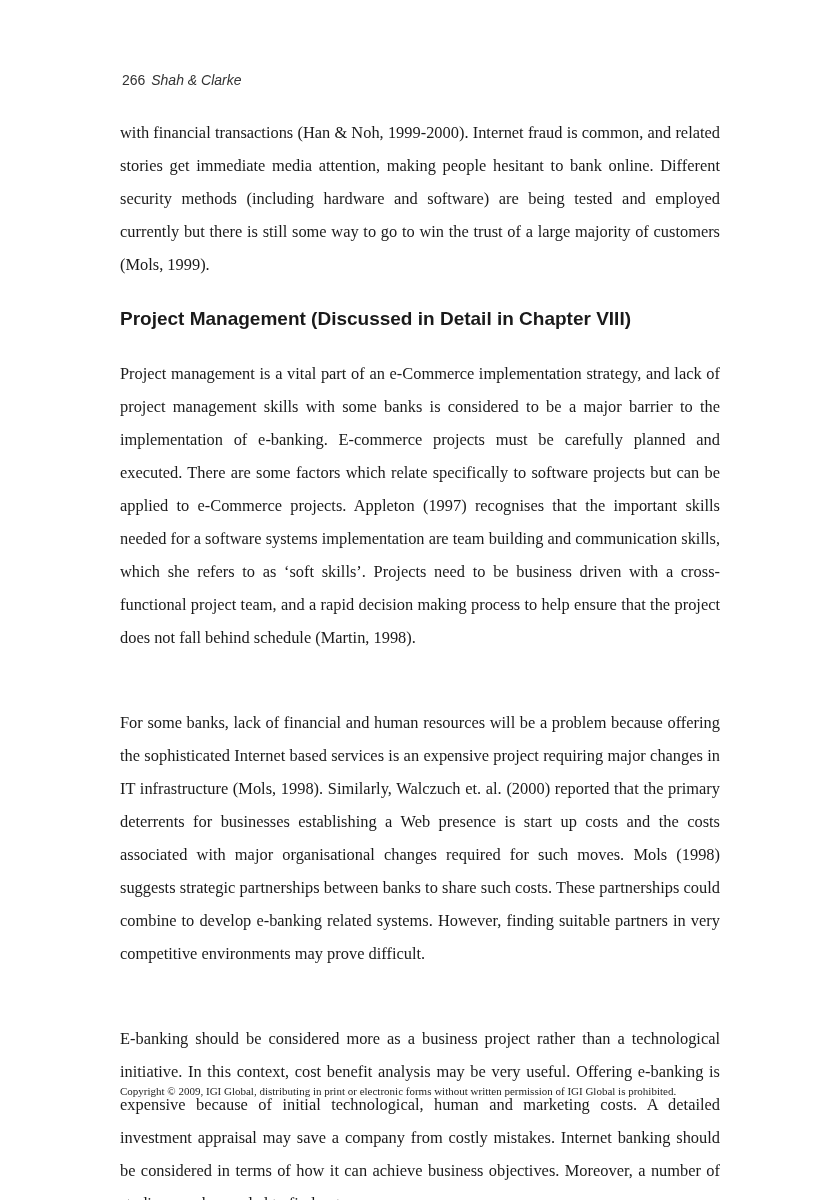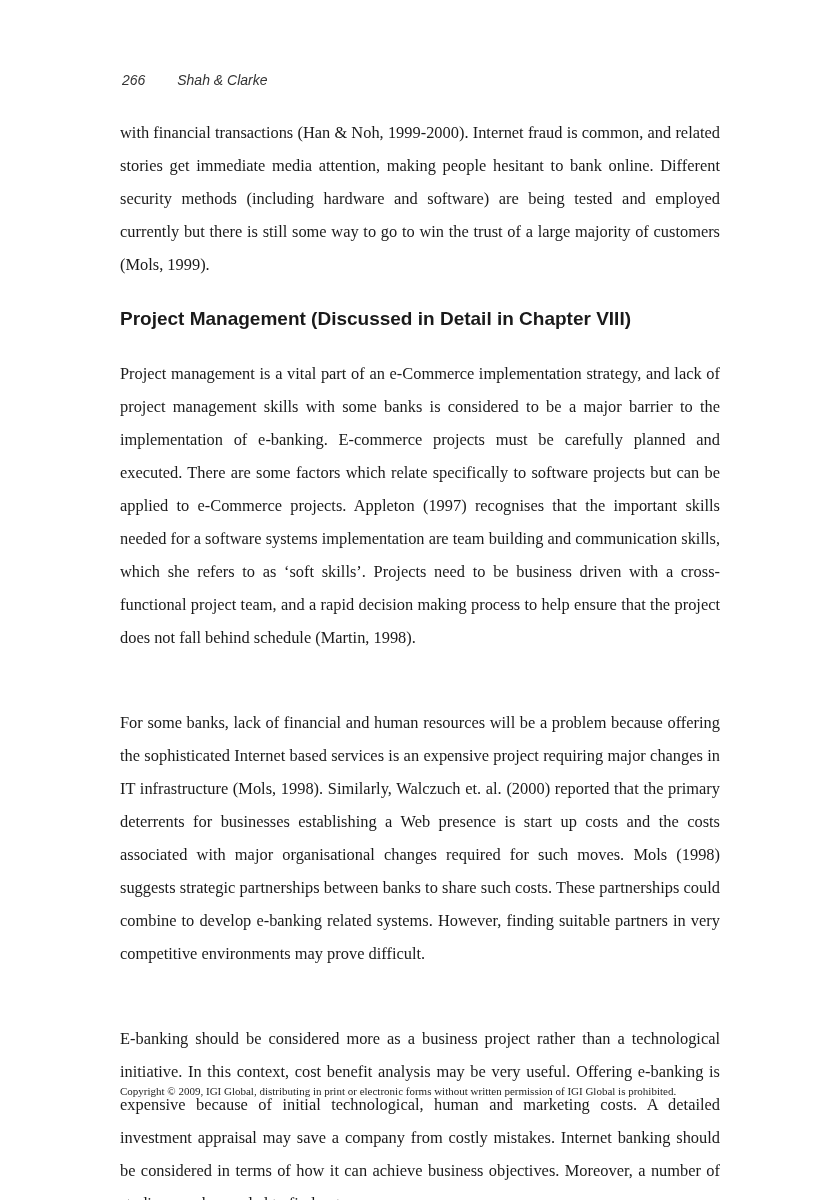--- a/index.html
+++ b/index.html
@@ -1,19 +1,19 @@
 <!DOCTYPE html>
 <html><head>
   <meta charset="utf-8">
   <style>
     html, body { margin: 0; padding: 0; background: #ffffff; }
     body { width: 840px; height: 1200px; position: relative; overflow: hidden; color: #1a1a1a; }
     .page-header { position: absolute; left: 122px; top: 72px; font-family: "Liberation Sans", sans-serif; font-size: 14px; color: #333; }
-    .page-header .num { margin-right: 20px; font-style: italic; }
-    .page-header .auth { font-style: italic; margin-left: 8px; }
+    .page-header .num { margin-right: 2px; }
+    .page-header .auth { font-style: italic; }
     .content { position: absolute; left: 120px; top: 116px; width: 600px; }
     p.body { font-family: "Liberation Serif", serif; font-size: 16.4px; line-height: 33px; margin: 0; text-align: justify; }
     h2.section { font-family: "Liberation Sans", sans-serif; font-weight: bold; font-size: 19px; margin: 0; line-height: 24px; }
     .gap-h { height: 26px; }
     .gap-p { height: 26px; }
     .footer { position: absolute; left: 120px; top: 1084px; width: 600px; font-family: "Liberation Serif", serif; font-size: 11px; line-height: 15px; color: #222; text-align: justify; }
   </style>
 </head>
 <body>
 

